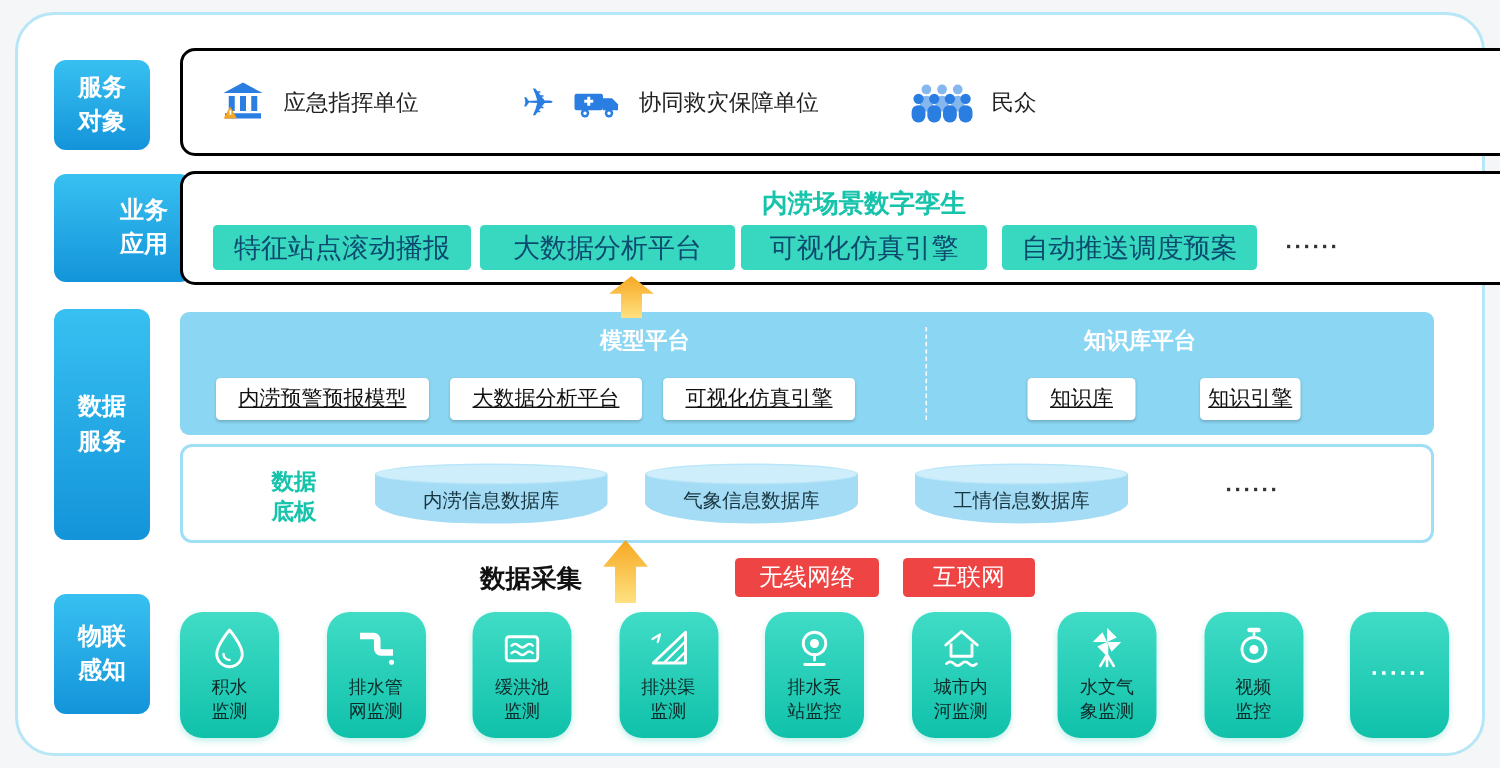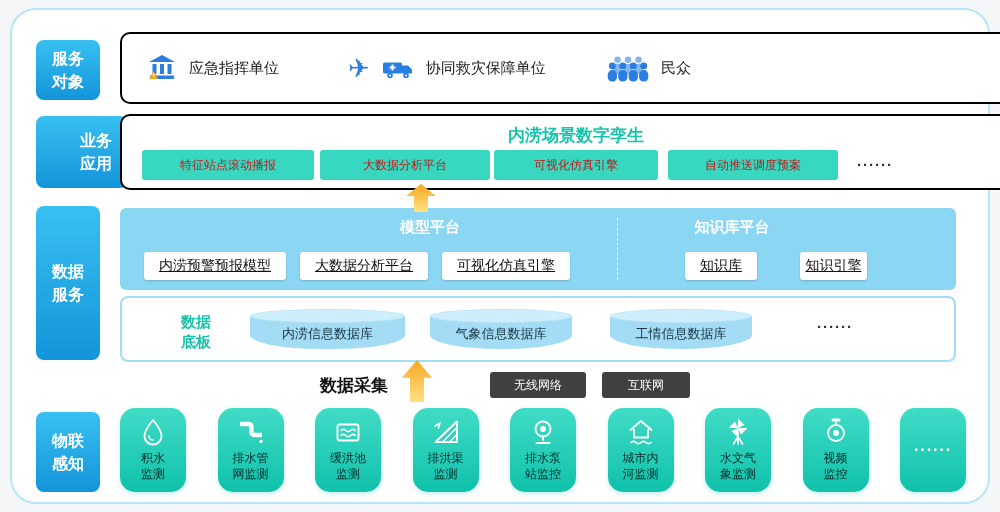--- a/index.html
+++ b/index.html
@@ -17,53 +17,53 @@
   .side-label{
     position:absolute;left:36px;width:64px;
     background:linear-gradient(180deg,#38c0f1,#1394da);
     color:#fff;font-weight:bold;font-size:16px;line-height:1.45;
     display:flex;align-items:center;justify-content:center;text-align:center;
     border-radius:8px;
   }
   #sl-service{top:40px;height:60px;}
   #sl-apps{top:116px;height:72px;padding-left:28px;}
   #sl-data{top:206px;height:154px;}
-  #sl-iot{top:412px;height:80px;}
+  #sl-iot{top:396px;height:80px;}
 
   .panel{
     position:absolute;left:120px;width:912px;background:#fff;
     border:2px solid #000000;border-radius:10px;box-sizing:border-box;
   }
   #panel-service{top:32px;height:72px;}
   #panel-apps{top:114px;height:76px;}
 
   .so-item{position:absolute;top:50%;transform:translateY(-50%);display:flex;align-items:center;gap:11px;}
   #so1{left:24px;} #so2{left:226px;} #so3{left:482px;}
   .so-label{font-size:15px;color:#222;}
   .plane{color:#2a7de1;font-size:26px;line-height:1;}
 
   .apps-title{position:absolute;top:8px;left:0;width:100%;text-align:center;
     color:#16c3ab;font-weight:bold;font-size:17px;}
   .app-btn{
     position:absolute;top:34px;height:30px;background:#38d8c0;border-radius:3px;
-    display:flex;align-items:center;justify-content:center;font-size:12px;color:#b91c1c;
+    display:flex;align-items:center;justify-content:center;font-size:18px;color:#0c4a6e;
   }
   #ab1{left:20px;width:172px;} #ab2{left:198px;width:170px;}
   #ab3{left:372px;width:164px;} #ab4{left:546px;width:170px;}
   .dots{color:#333;font-weight:bold;font-size:15px;letter-spacing:1px;}
   #apps-dots{position:absolute;left:735px;top:40px;}
 
   
   #platform{
     position:absolute;left:120px;top:208px;width:836px;height:82px;
     background:#8bd6f2;border-radius:6px;
   }
   .plat-title{position:absolute;top:10px;text-align:center;color:#fff;font-weight:bold;font-size:15px;}
   #mp-title{left:170px;width:280px;}
-  #kp-title{left:472px;width:280px;}
+  #kp-title{left:500px;width:280px;}
   .divider{position:absolute;left:497px;top:10px;height:62px;border-left:1px dashed rgba(255,255,255,.95);}
   .white-box{
     position:absolute;top:44px;height:28px;background:#fff;border-radius:3px;
     display:flex;align-items:center;justify-content:center;font-size:14px;color:#111;
     box-shadow:0 1px 2px rgba(0,0,0,.18);
     text-decoration:underline;
   }
   #wb1{left:24px;width:142px;} #wb2{left:180px;width:128px;} #wb3{left:322px;width:128px;}
   #wb4{left:565px;width:72px;}  #wb5{left:680px;width:67px;}
 
@@ -80,22 +80,22 @@
     border-radius:0 0 71px 71px / 0 0 14px 14px;}
   .cyl .cyl-top{position:absolute;left:0;right:0;top:0;height:14px;background:#cfeefb;
     border:1px solid #b9e6f8;border-radius:50%;box-sizing:border-box;}
   .cyl .cyl-label{position:absolute;left:0;width:100%;top:16px;text-align:center;
     font-size:13px;color:#173440;}
   #db-dots{position:absolute;left:695px;top:20px;}
 
   
   #collect-title{position:absolute;left:320px;top:374px;font-size:17px;font-weight:bold;color:#111;}
   .net{
-    position:absolute;top:372px;height:26px;background:#404040;border-radius:3px;color:#fff;
-    font-size:12px;display:flex;align-items:center;justify-content:center;
+    position:absolute;top:372px;height:26px;background:#ef4444;border-radius:3px;color:#fff;
+    font-size:16px;display:flex;align-items:center;justify-content:center;
   }
   #net1{left:490px;width:96px;} #net2{left:602px;width:88px;}
 
   .up-arrow{position:absolute;z-index:5;}
   #arrow1{left:406px;top:184px;width:30px;height:28px;}
   #arrow2{left:402px;top:360px;width:30px;height:42px;}
 
   
   #iot-row{position:absolute;left:120px;top:408px;width:846px;display:flex;justify-content:space-between;}
   .tile{

